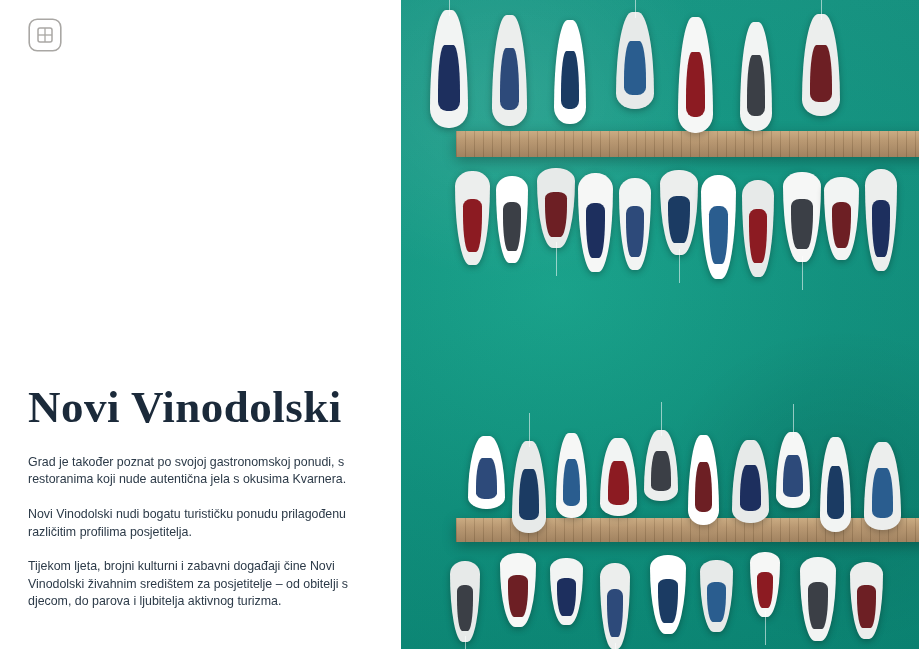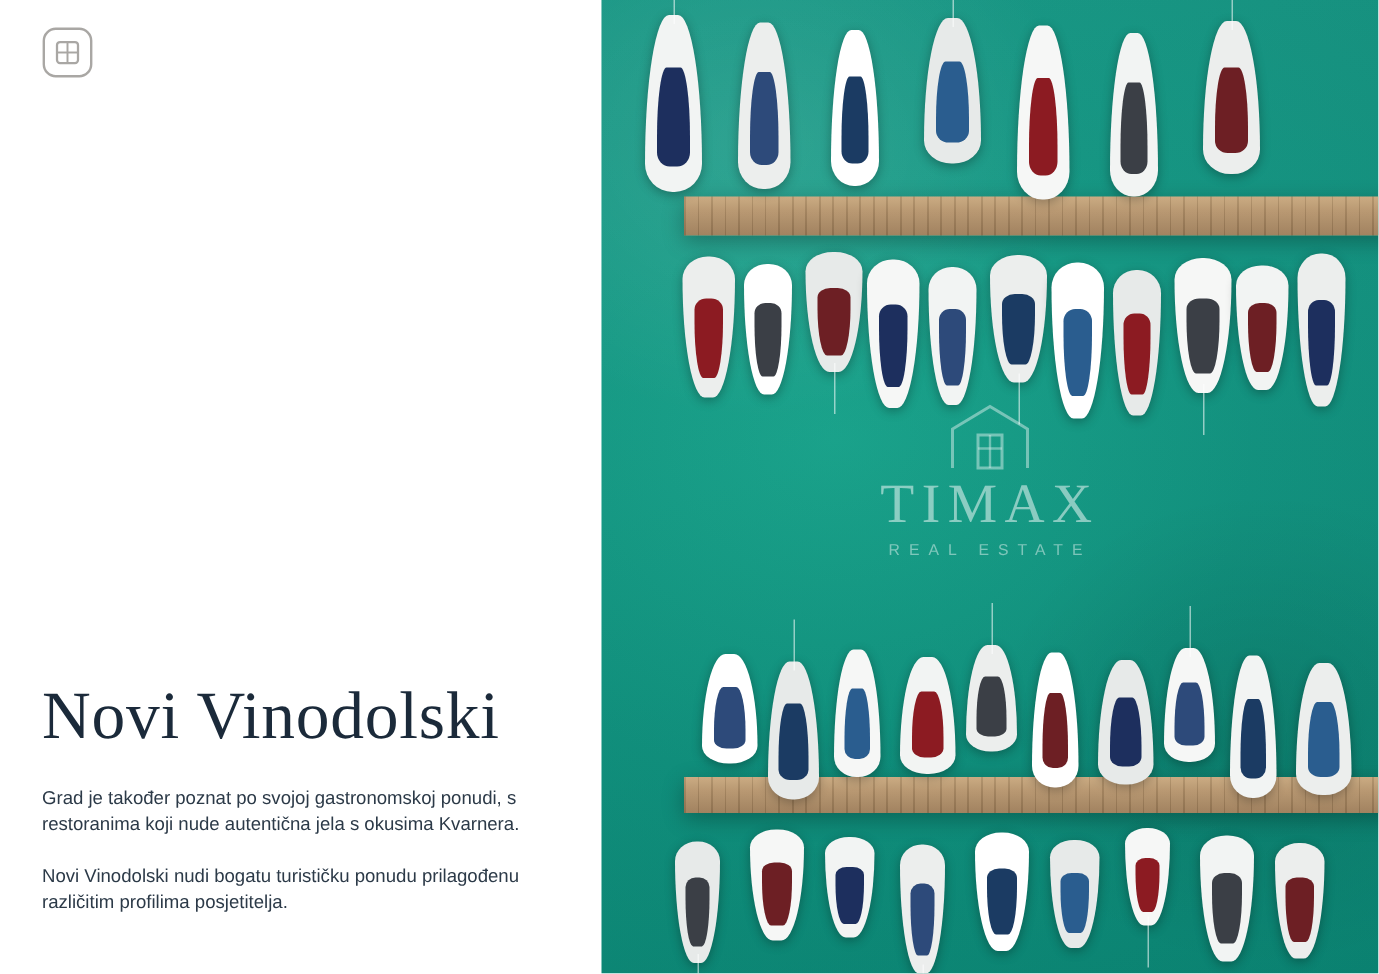--- a/index.html
+++ b/index.html
@@ -38,21 +38,21 @@
     right: 26px;
     bottom: 38px;
   }
 
   .title {
     font-family: "Liberation Serif", serif;
     font-size: 45px;
     line-height: 1.05;
     letter-spacing: 0.5px;
     color: #1b2a3a;
-    font-weight: 400;
+    font-weight: 700;
     margin-bottom: 22px;
   }
 
   .para {
     font-size: 12.4px;
     line-height: 1.42;
     color: #2c3a48;
     margin-bottom: 17px;
   }
   .para:last-child { margin-bottom: 0; }
@@ -160,20 +160,21 @@
         <rect x="10" y="10" width="14" height="14" rx="2" ry="2" fill="none" stroke="#8d8a86" stroke-width="1.5"></rect>
         <line x1="17" y1="10" x2="17" y2="24" stroke="#8d8a86" stroke-width="1.3"></line>
         <line x1="10" y1="17" x2="24" y2="17" stroke="#8d8a86" stroke-width="1.3"></line>
       </svg>
     </div>
 
     <div class="text-block">
       <h1 class="title">Novi Vinodolski</h1>
       <p class="para">Grad je također poznat po svojoj gastronomskoj ponudi, s restoranima koji nude autentična jela s okusima Kvarnera.</p>
       <p class="para">Novi Vinodolski nudi bogatu turističku ponudu prilagođenu različitim profilima posjetitelja.</p>
+      <p class="para">Tijekom ljeta, brojni kulturni i zabavni događaji čine Novi Vinodolski živahnim središtem za posjetitelje – od obitelji s djecom, do parova i ljubitelja aktivnog turizma.</p>
     </div>
   </div>
 
   <div class="photo">
     <div class="water-sheen"></div>
 
     <div class="pier pier-top">
         <div class="planks"></div>
       </div>
     <div class="pier pier-bottom">
@@ -299,26 +300,14 @@
           <div class="mast" style="left: 50%; bottom: -28px; height: 34px;"></div>
         </div>
         <div class="boat" style="left: 399px; top: 557px; width: 36px; height: 84px; background: rgb(242, 244, 243);">
           <div class="deck" style="background: rgb(59, 63, 70);"></div>
         </div>
         <div class="boat" style="left: 449px; top: 562px; width: 33px; height: 77px; background: rgb(236, 238, 237);">
           <div class="deck" style="background: rgb(109, 31, 36);"></div>
         </div>
       </div>
 
-    <div class="watermark">
-      <div class="wm-icon">
-        <svg viewBox="0 0 58 46" width="58" height="46" aria-hidden="true">
-          <polyline points="4,44 4,18 29,3 54,18 54,44" fill="none" stroke="rgba(255,255,255,0.55)" stroke-width="2"></polyline>
-          <rect x="21" y="22" width="16" height="22" fill="none" stroke="rgba(255,255,255,0.55)" stroke-width="2"></rect>
-          <line x1="29" y1="22" x2="29" y2="44" stroke="rgba(255,255,255,0.5)" stroke-width="1.6"></line>
-          <line x1="21" y1="31" x2="37" y2="31" stroke="rgba(255,255,255,0.5)" stroke-width="1.6"></line>
-        </svg>
-      </div>
-      <div class="wm-name">TIMAX</div>
-      <div class="wm-sub">REAL ESTATE</div>
-    </div>
   </div>
 </div>
 
 </body></html>

